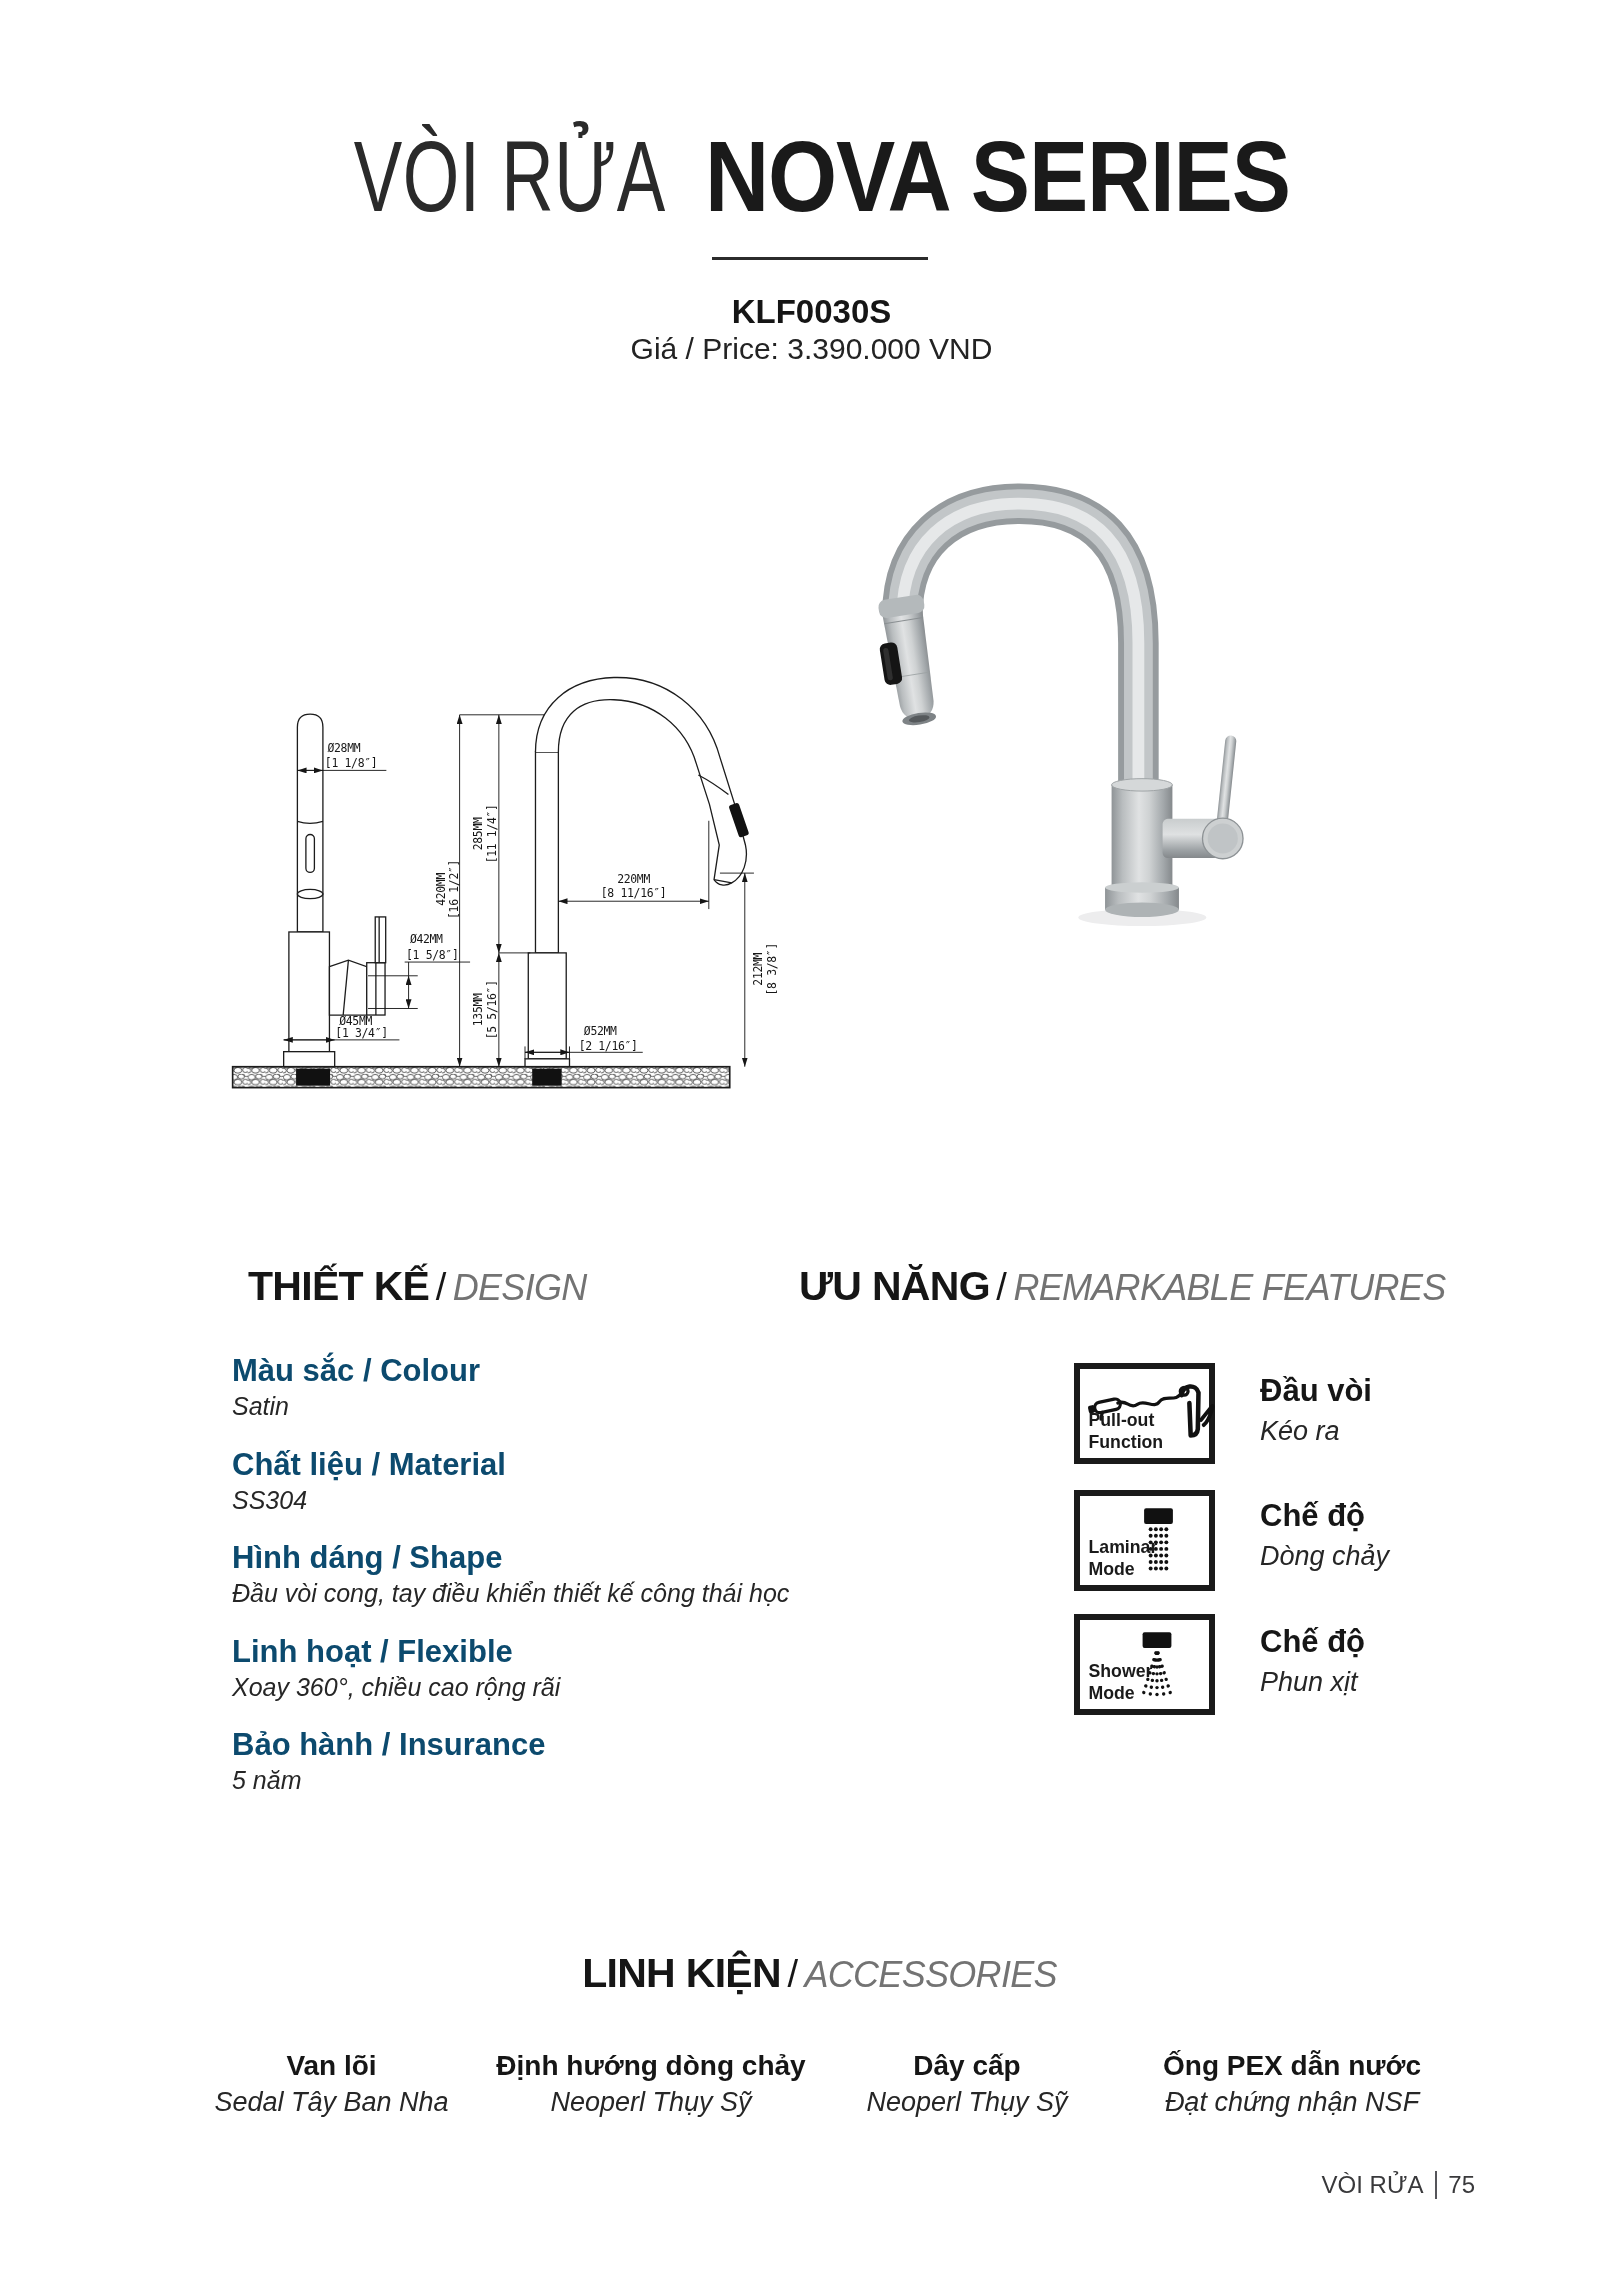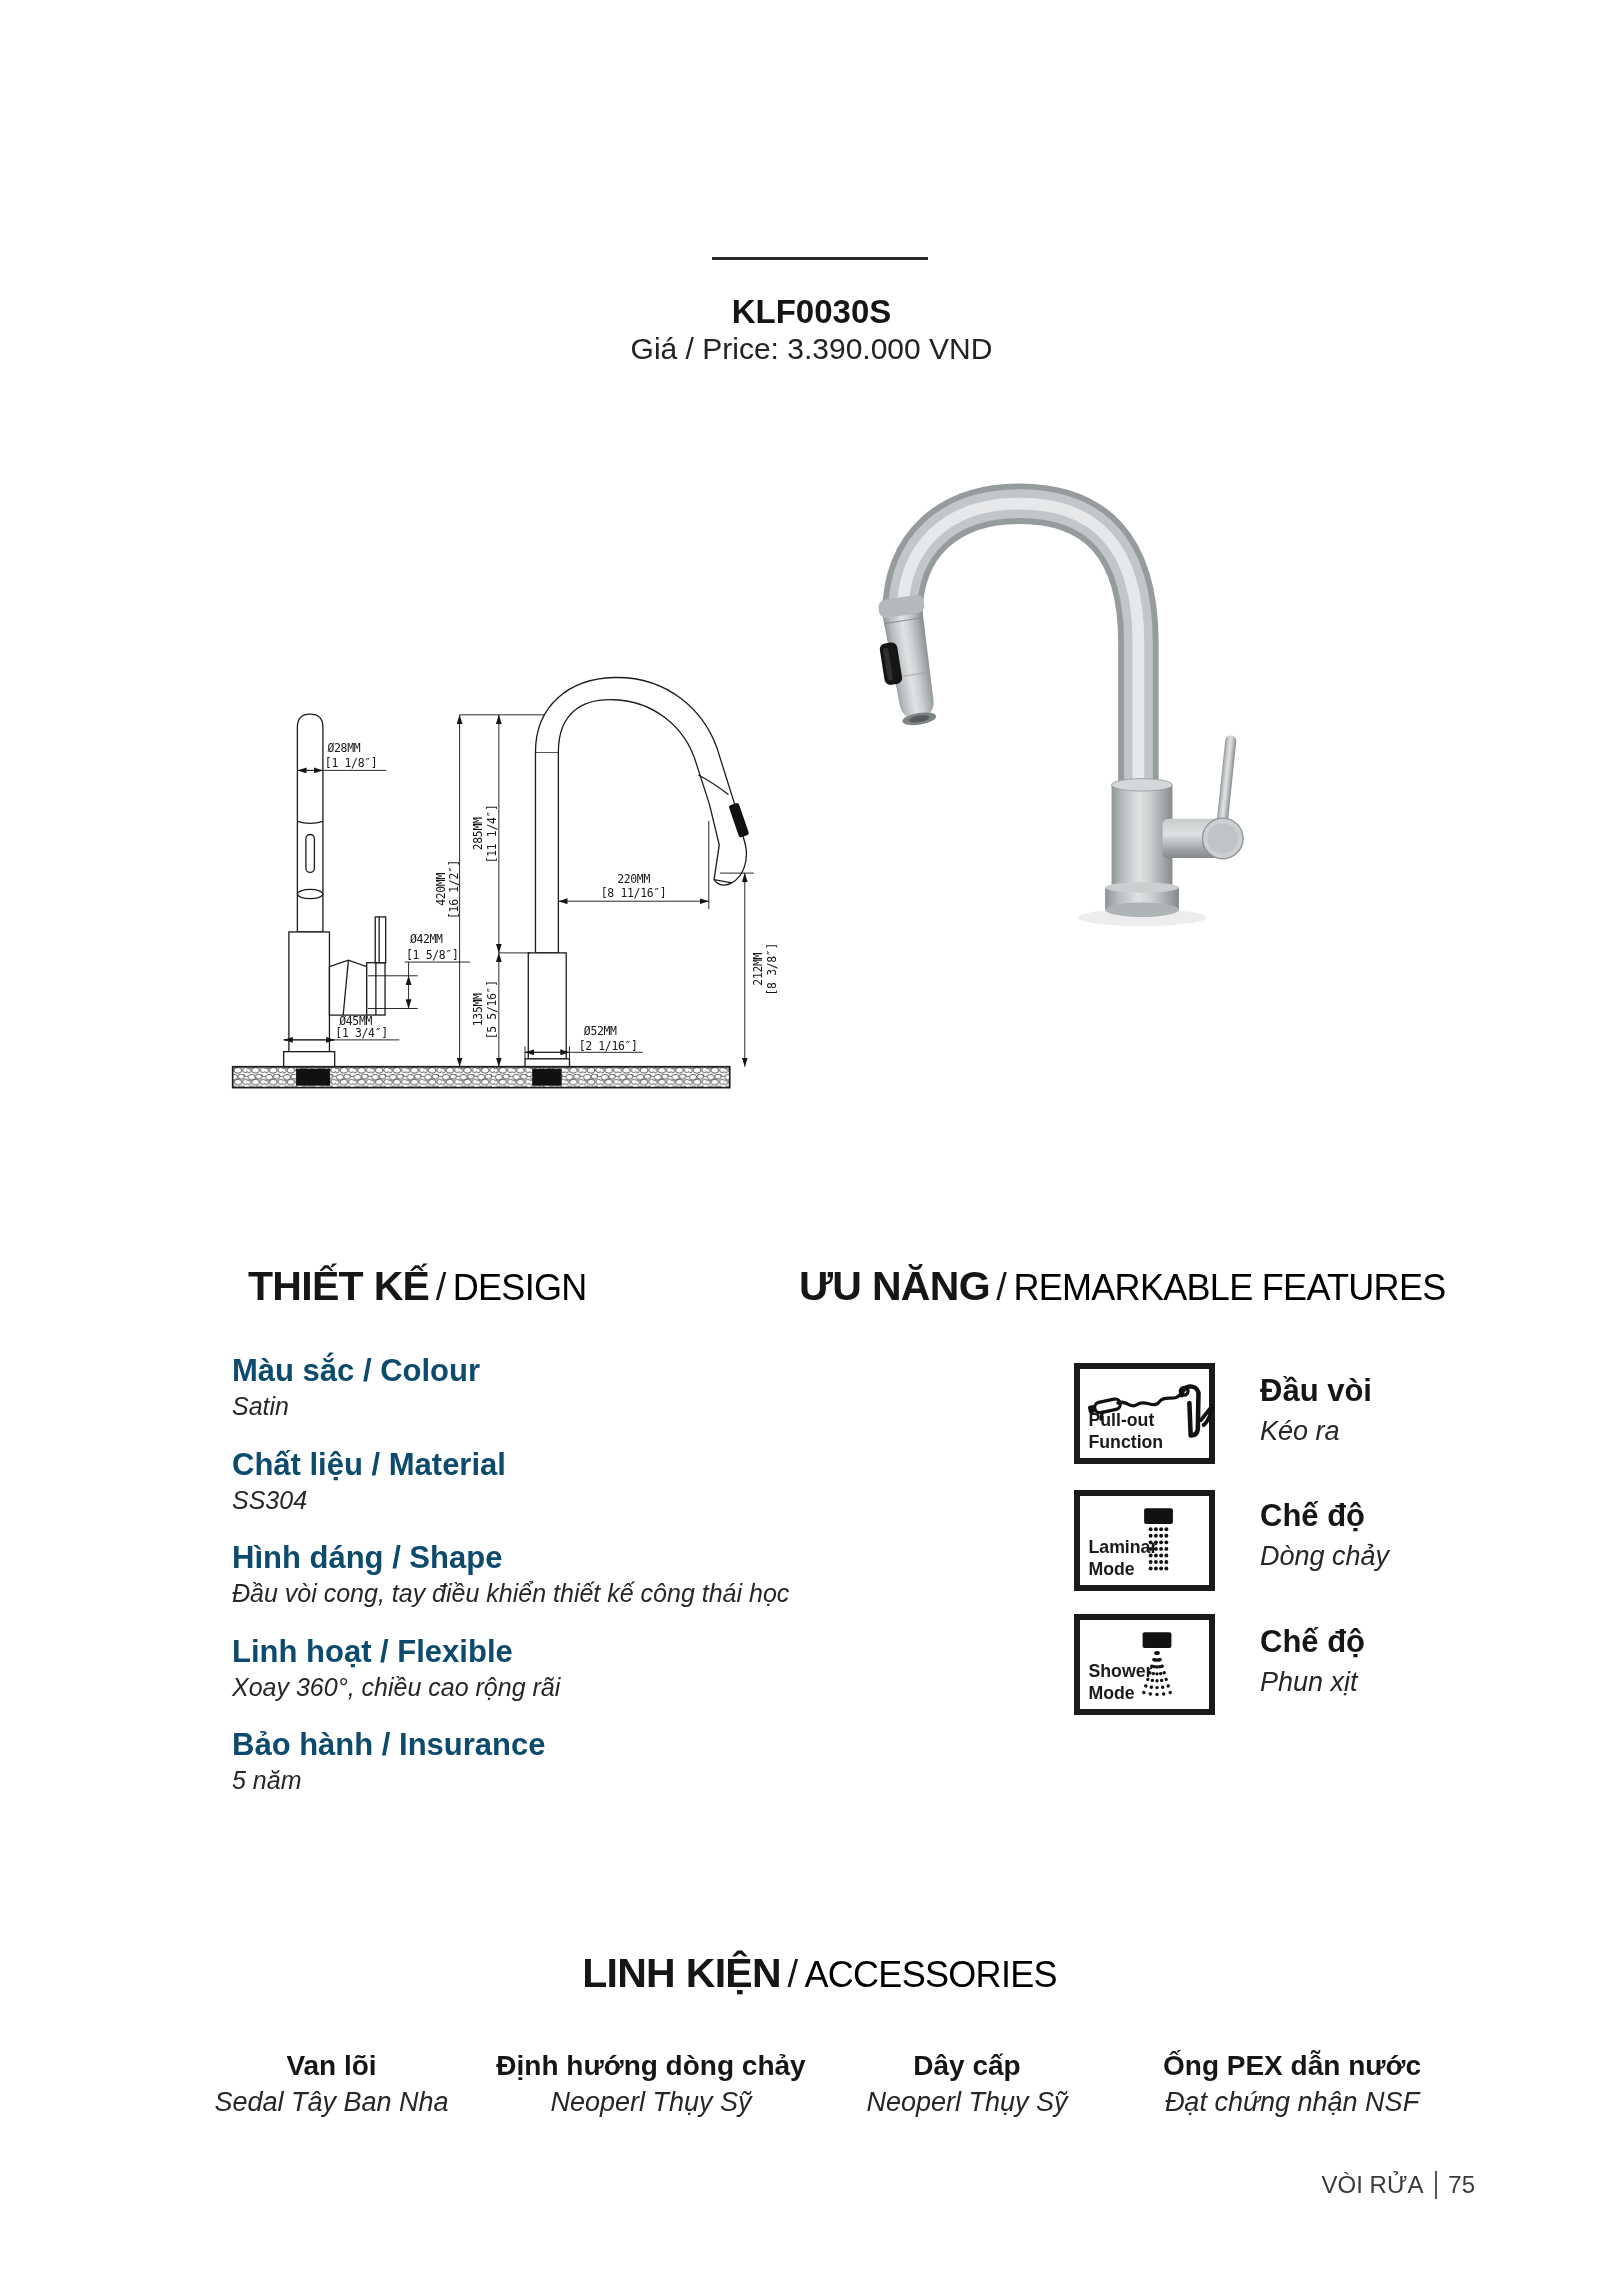--- a/index.html
+++ b/index.html
@@ -18,21 +18,21 @@
 
   
   .tech-drawing{position:absolute;left:177px;top:497px;width:628px;height:641px;}
   .product-photo{position:absolute;left:838px;top:452px;width:419px;height:497px;}
   .dimtxt{font-family:"DejaVu Sans Mono",monospace;font-size:17.5px;fill:#161616;letter-spacing:-0.5px;}
 
   
   .sec-head{position:absolute;white-space:nowrap;line-height:1;}
   .h-vi{font-size:41px;font-weight:700;color:#161616;letter-spacing:-0.7px;margin-left:16px;}
   .h-sep{font-size:38px;font-weight:400;color:#161616;padding:0 6.5px;}
-  .h-en{font-size:36px;font-weight:400;color:#000000;letter-spacing:-0.7px;}
+  .h-en{font-size:36px;font-weight:400;color:#737373;letter-spacing:-0.7px;font-style:italic;}
 
   
   .design-list{position:absolute;left:232px;top:1352px;width:602px;}
   .spec{margin-bottom:21.6px;}
   .spec-label{font-size:31px;font-weight:700;color:#0c4a6e;line-height:37px;}
   .spec-value{font-size:25px;font-style:italic;font-weight:400;color:#262626;line-height:35px;white-space:nowrap;}
 
   
   .feat-box{position:absolute;left:1074px;width:141px;height:101px;border:6.5px solid #1a1a1a;
             box-sizing:border-box;background:#fff;}
@@ -51,20 +51,23 @@
   
   .footer{position:absolute;top:2171px;right:148px;display:flex;align-items:center;gap:11.8px;
           font-size:24px;color:#39393b;}
   .footer .bar{width:1.3px;height:27.5px;background:#55555a;}
 </style>
 </head>
 <body>
 
 <div class="page">
 
+  <div class="title-row">
+    <span class="series-label">VÒI RỬA</span><span class="series-name">NOVA SERIES</span>
+  </div>
   <div class="title-divider"></div>
   <div class="model">KLF0030S</div>
   <div class="price">Giá / Price: 3.390.000 VND</div>
 
   <svg class="tech-drawing" viewBox="0 0 960 980" xmlns="http://www.w3.org/2000/svg">
     <defs>
       <marker id="arr" markerUnits="userSpaceOnUse" markerWidth="14" markerHeight="9" refX="14" refY="4.5" orient="auto-start-reverse">
         <path d="M0,0 L14,4.5 L0,9 Z" fill="#161616"></path>
       </marker>
       <pattern id="peb" width="27" height="18" patternUnits="userSpaceOnUse">

